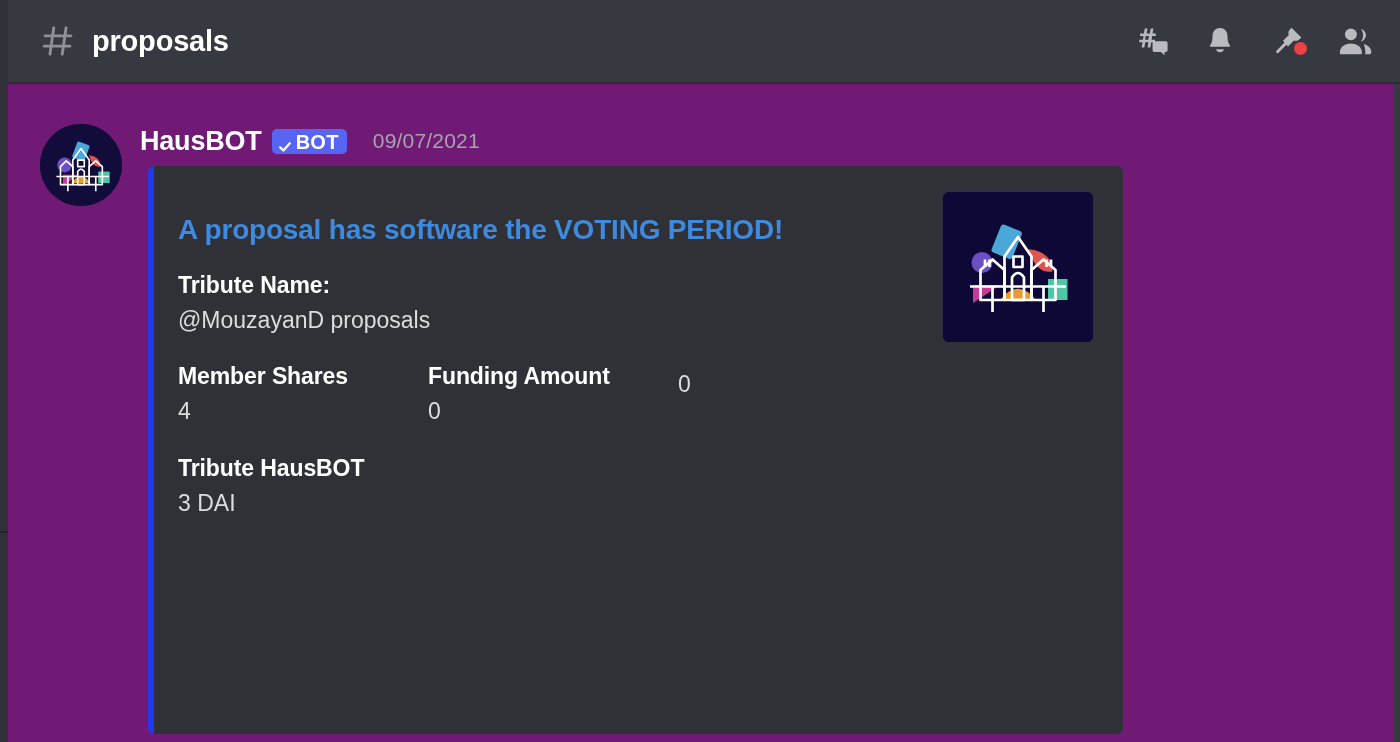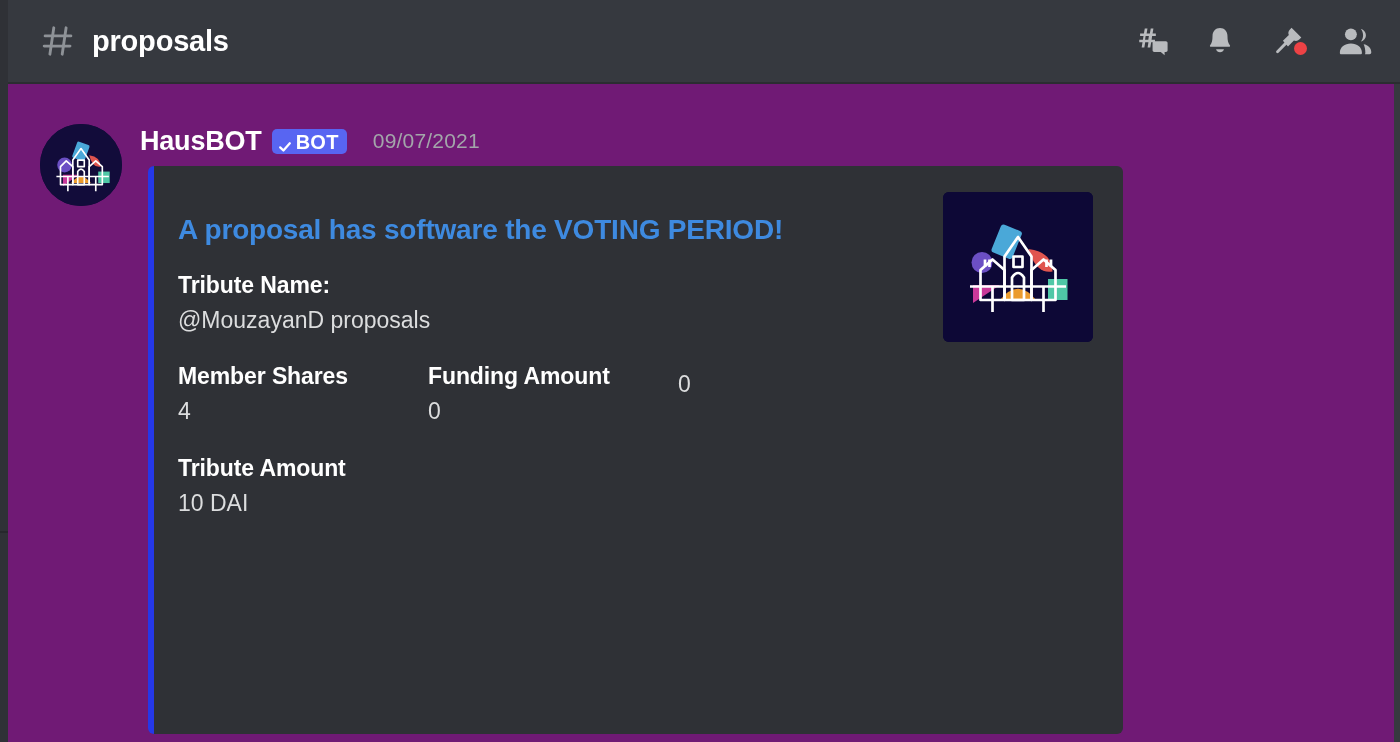--- a/index.html
+++ b/index.html
@@ -351,22 +351,22 @@
             <div class="inline-field">
               <div class="field-name">Funding Amount</div>
               <div class="field-value">0</div>
             </div>
             <div class="inline-field">
               <div class="field-value">0</div>
             </div>
           </div>
 
           <div class="embed-field-block">
-            <div class="field-name">Tribute Amount</div>
-            <div class="field-value">10 DAI</div>
+            <div class="field-name">Tribute HausBOT</div>
+            <div class="field-value">3 DAI</div>
           </div>
 
         </div>
 
         <div class="embed-thumb">
           <svg width="150" height="150" viewBox="0 0 100 100">
             <rect width="100" height="100" fill="#0d0836"></rect>
             <circle cx="26" cy="47" r="7" fill="#6b4fc4"></circle>
             <polygon points="20,62 38,62 20,74" fill="#c9399a"></polygon>
             <rect x="35" y="23" width="15" height="20" rx="2" fill="#4aa8d8" transform="rotate(22 42 33)"></rect>

